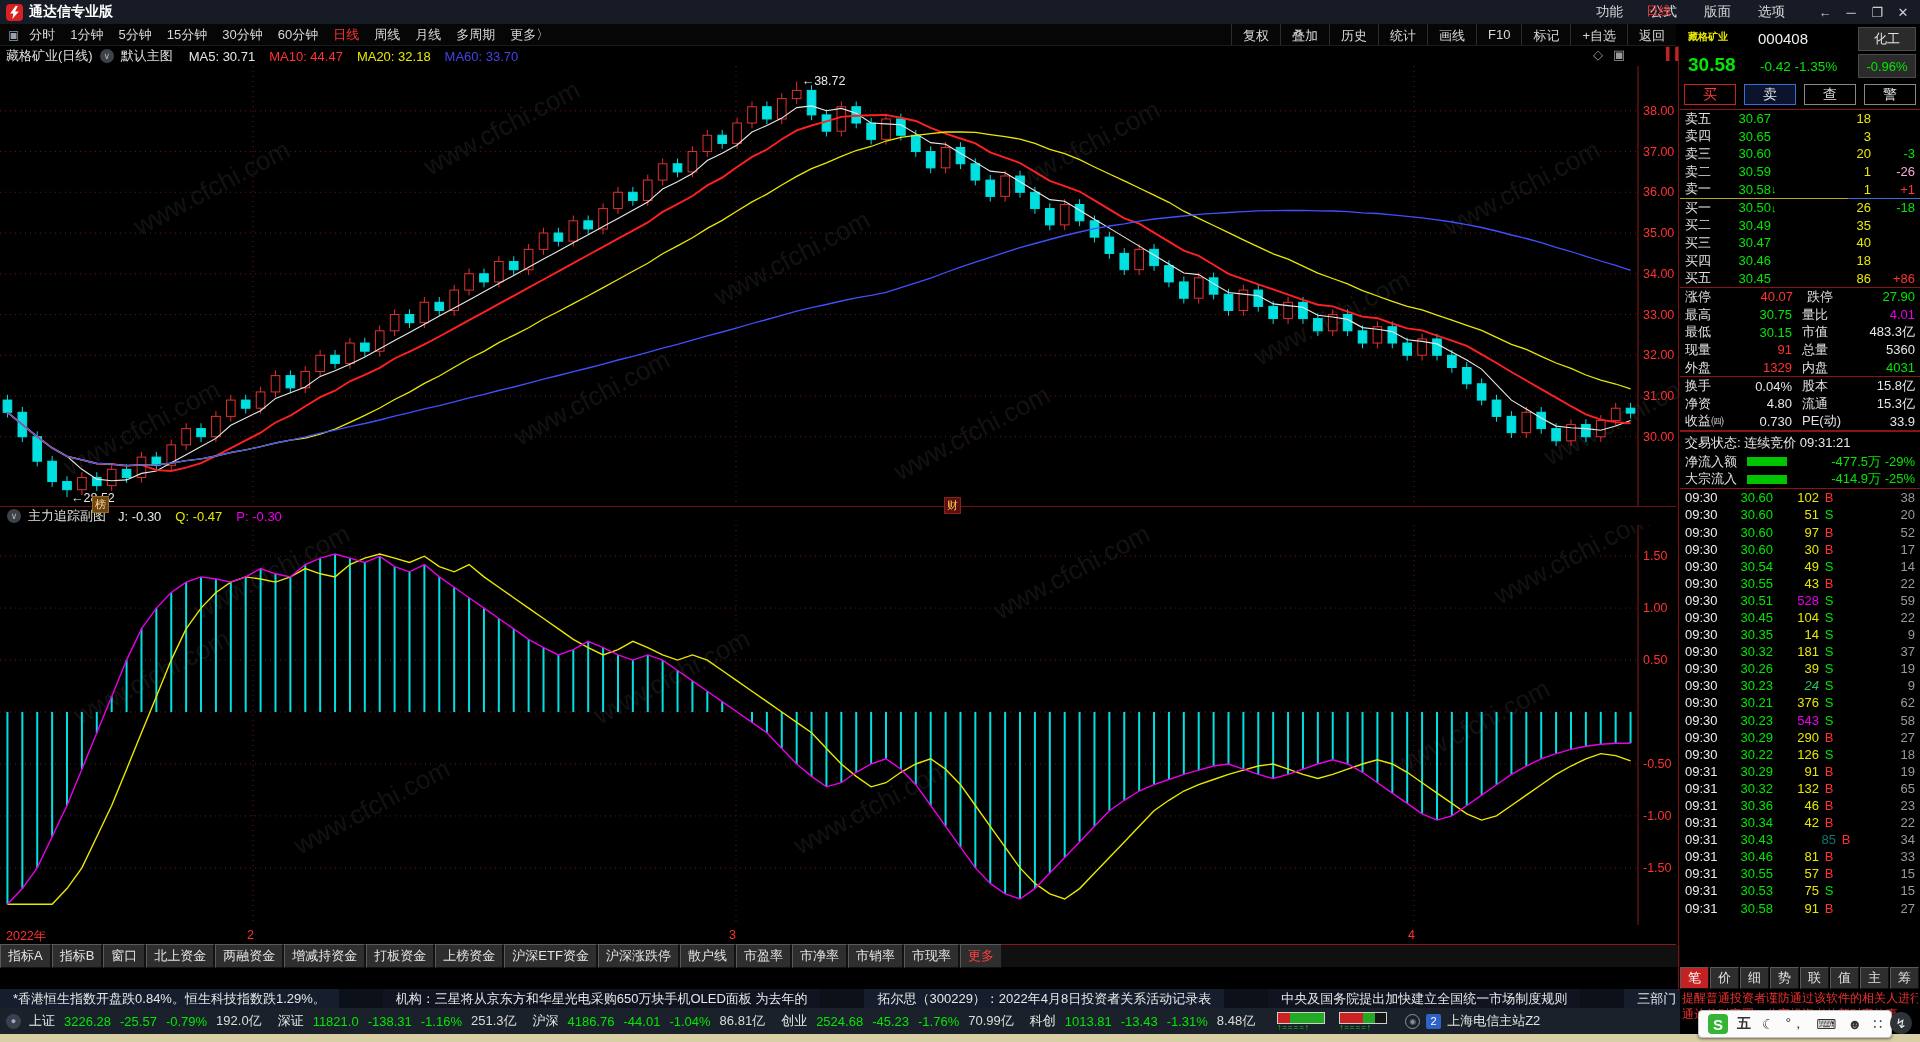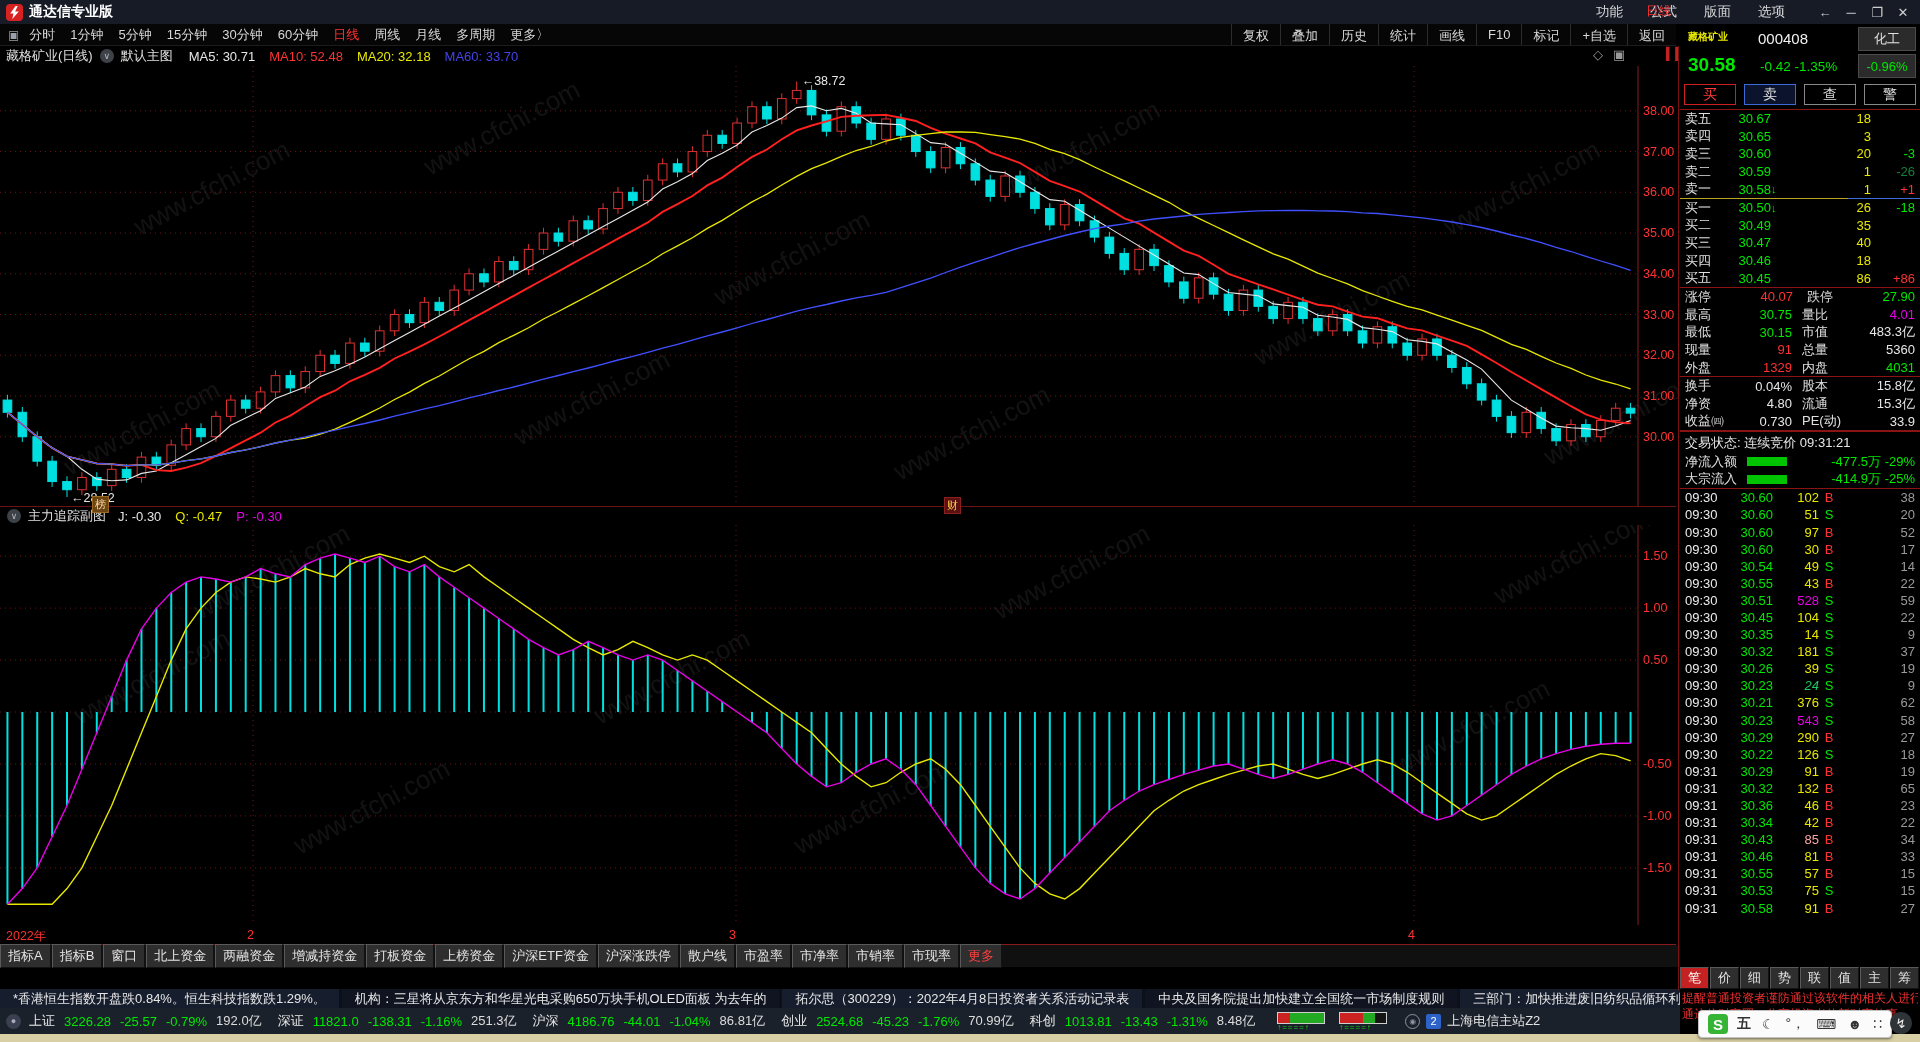--- a/index.html
+++ b/index.html
@@ -44,21 +44,21 @@
   #tabs1{top:945px;}
   #tabs2{top:967px;}
   .tab-btn{background:#2e2e2e;border-top:1px solid #5a5a5a;border-left:1px solid #5a5a5a;
            border-right:1px solid #121212;border-bottom:1px solid #121212;color:#e4e4e4;
            font-size:13px;padding:2px 7px;margin-right:1px;white-space:nowrap;}
   .tab-btn.red{color:#ff4040;}
   .tab-btn.hl{color:#f0a030;}
   #tpl-btn{margin-left:auto;margin-right:2px;}
   #sidebar-btn{margin-left:auto;margin-right:26px;color:#f0a030;}
   
-  #ticker{position:absolute;left:0;top:989px;width:1680px;height:19px;background:#0c1018;display:flex;align-items:center;overflow:hidden;}
+  #ticker{position:absolute;left:0;top:989px;width:1680px;height:19px;background:#0c1018;display:flex;align-items:center;overflow:hidden;gap:41px;}
   .tick-seg{color:#e6e6e6;font-size:13px;padding:1px 13px;margin-right:3px;white-space:nowrap;}
   .tick-seg:nth-child(odd){background:#161d2c;}
   .tick-seg:nth-child(even){background:#0f1420;}
   
   #statusbar{position:absolute;left:0;top:1008px;width:1920px;height:26px;background:#1b212b;
              display:flex;align-items:center;padding-left:6px;box-sizing:border-box;}
   #shield-icon{width:15px;height:15px;border-radius:50%;background:#3a4050;color:#aab;display:flex;
                align-items:center;justify-content:center;font-size:9px;margin-right:8px;}
   .idx{display:flex;align-items:center;margin-right:16px;}
   .idx span{margin-right:9px;font-size:13px;}
@@ -184,21 +184,21 @@
         <span class="tool-item">返回</span>
       </div>
   </div>
 
   <div id="chart-title">
     <span style="color:#e0e0e0;">藏格矿业(日线)</span>
     <span class="chev-circle">∨</span>
     <span style="color:#e0e0e0;margin-right:16px;">默认主图</span>
     <div id="ma-list" style="display:flex;">
         <span class="ma-label" style="color: rgb(230, 230, 230);">MA5: 30.71</span>
-        <span class="ma-label" style="color: rgb(255, 50, 50);">MA10: 52.48</span>
+        <span class="ma-label" style="color: rgb(255, 50, 50);">MA10: 44.47</span>
         <span class="ma-label" style="color: rgb(232, 232, 0);">MA20: 32.18</span>
         <span class="ma-label" style="color: rgb(67, 67, 232);">MA60: 33.70</span>
       </div>
   </div>
   <div id="title-right-icons">◇▣</div>
   <div id="sidebar-handle">▍▍</div>
 
   <svg id="main-svg" width="1680" height="440">
       <rect x="0" y="0" width="1638" height="440" fill="#000"></rect>
       <text x="140" y="170" fill="rgba(255,255,255,0.07)" font-size="26" transform="rotate(-28 140 170)">www.cfchi.com</text>
@@ -757,21 +757,21 @@
           <span class="bp">30.60</span>
           <span class="ba"></span>
           <span class="bv">20</span>
           <span class="bd" style="color: rgb(0, 232, 0);">-3</span>
         </div>
         <div class="book-row">
           <span class="bl">卖二</span>
           <span class="bp">30.59</span>
           <span class="ba"></span>
           <span class="bv">1</span>
-          <span class="bd" style="color: #15803d;">-26</span>
+          <span class="bd" style="color: #f9a8d4;">-26</span>
         </div>
         <div class="book-row">
           <span class="bl">卖一</span>
           <span class="bp">30.58</span>
           <span class="ba">↓</span>
           <span class="bv">1</span>
           <span class="bd" style="color: rgb(255, 50, 50);">+1</span>
         </div>
       </div>
     <div class="sep-yellow">
@@ -1019,21 +1019,21 @@
         <div class="trade-row">
           <span class="tt">09:31</span>
           <span class="tp">30.34</span>
           <span class="tv" style="color: rgb(232, 232, 0);">42</span>
           <span class="tb" style="color: rgb(255, 50, 50);">B</span>
           <span class="tn">22</span>
         </div>
         <div class="trade-row">
           <span class="tt">09:31</span>
           <span class="tp">30.43</span>
-          <span class="tv" style="color: #fca5a5;">85</span>
+          <span class="tv" style="color: #0f766e; padding-left: 17px;">85</span>
           <span class="tb" style="color: rgb(255, 50, 50);">B</span>
           <span class="tn">34</span>
         </div>
         <div class="trade-row">
           <span class="tt">09:31</span>
           <span class="tp">30.46</span>
           <span class="tv" style="color: rgb(232, 232, 0);">81</span>
           <span class="tb" style="color: rgb(255, 50, 50);">B</span>
           <span class="tn">33</span>
         </div>

